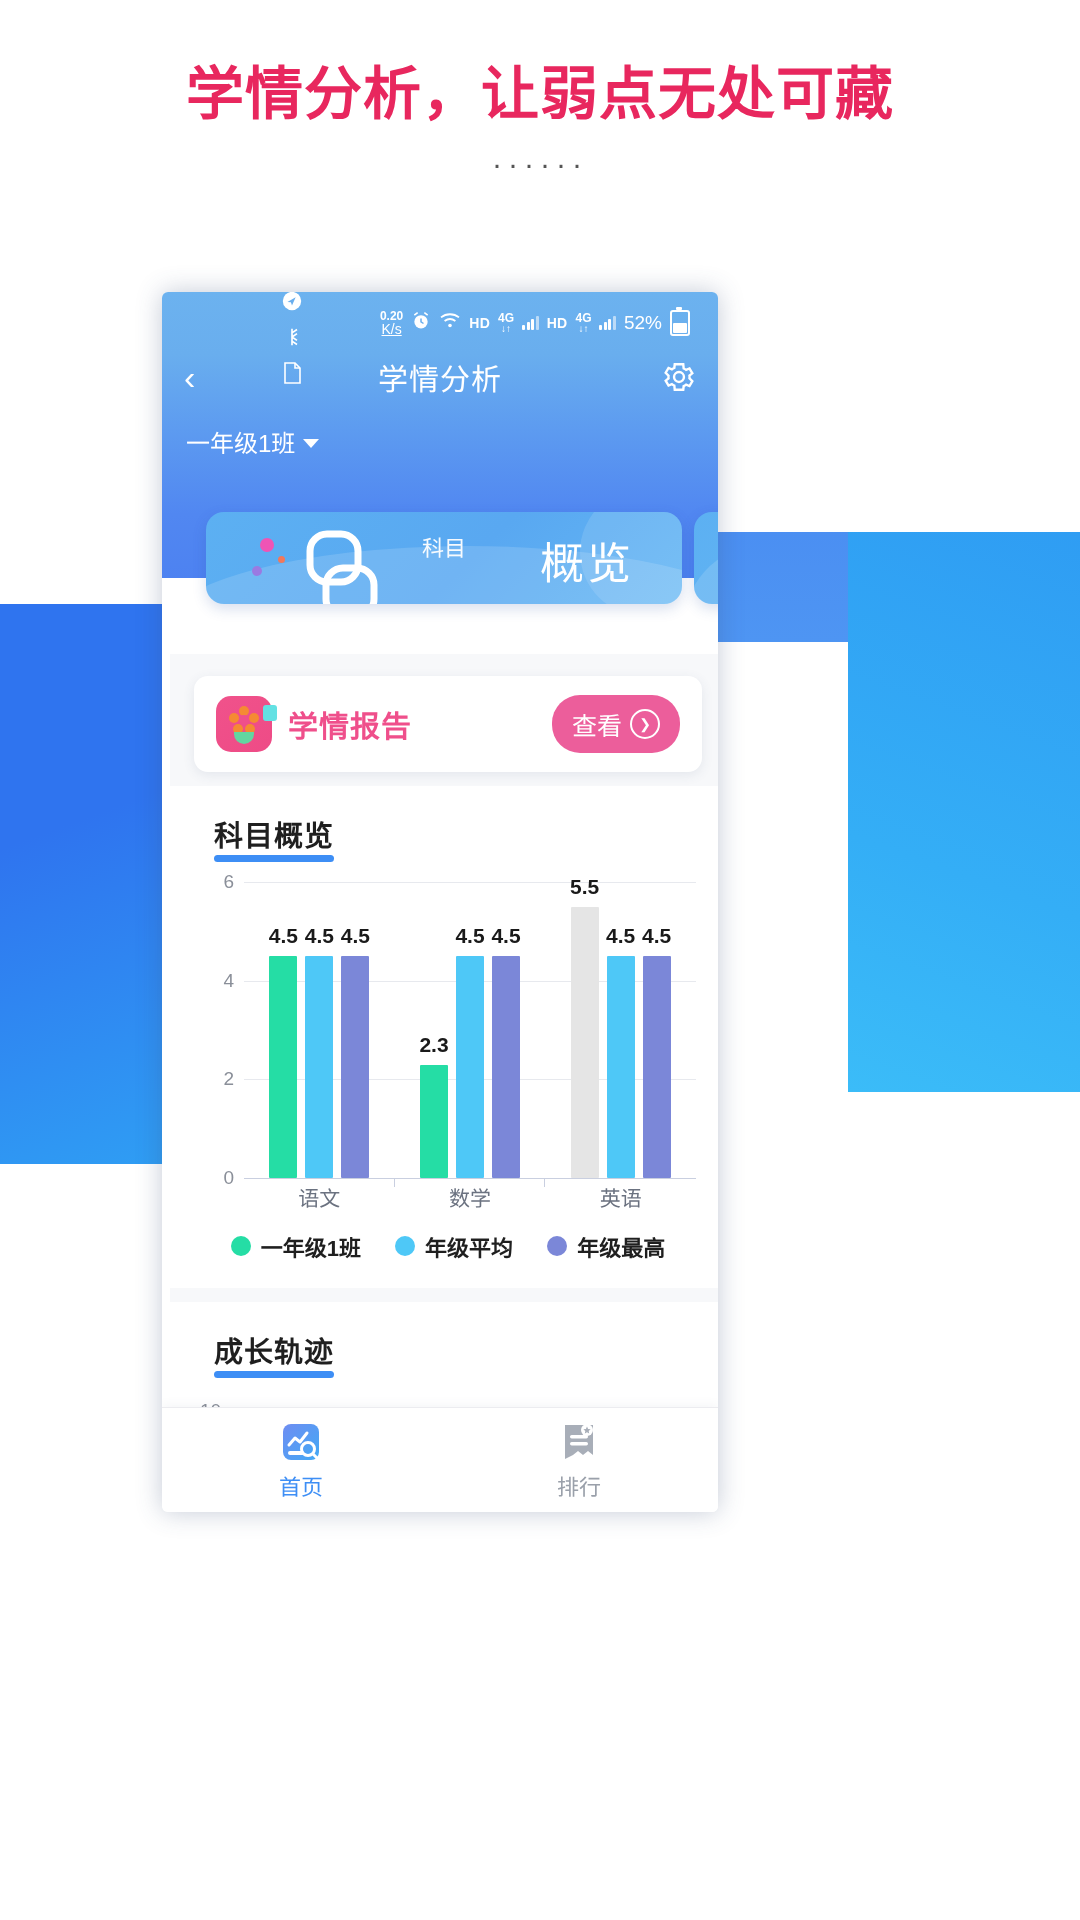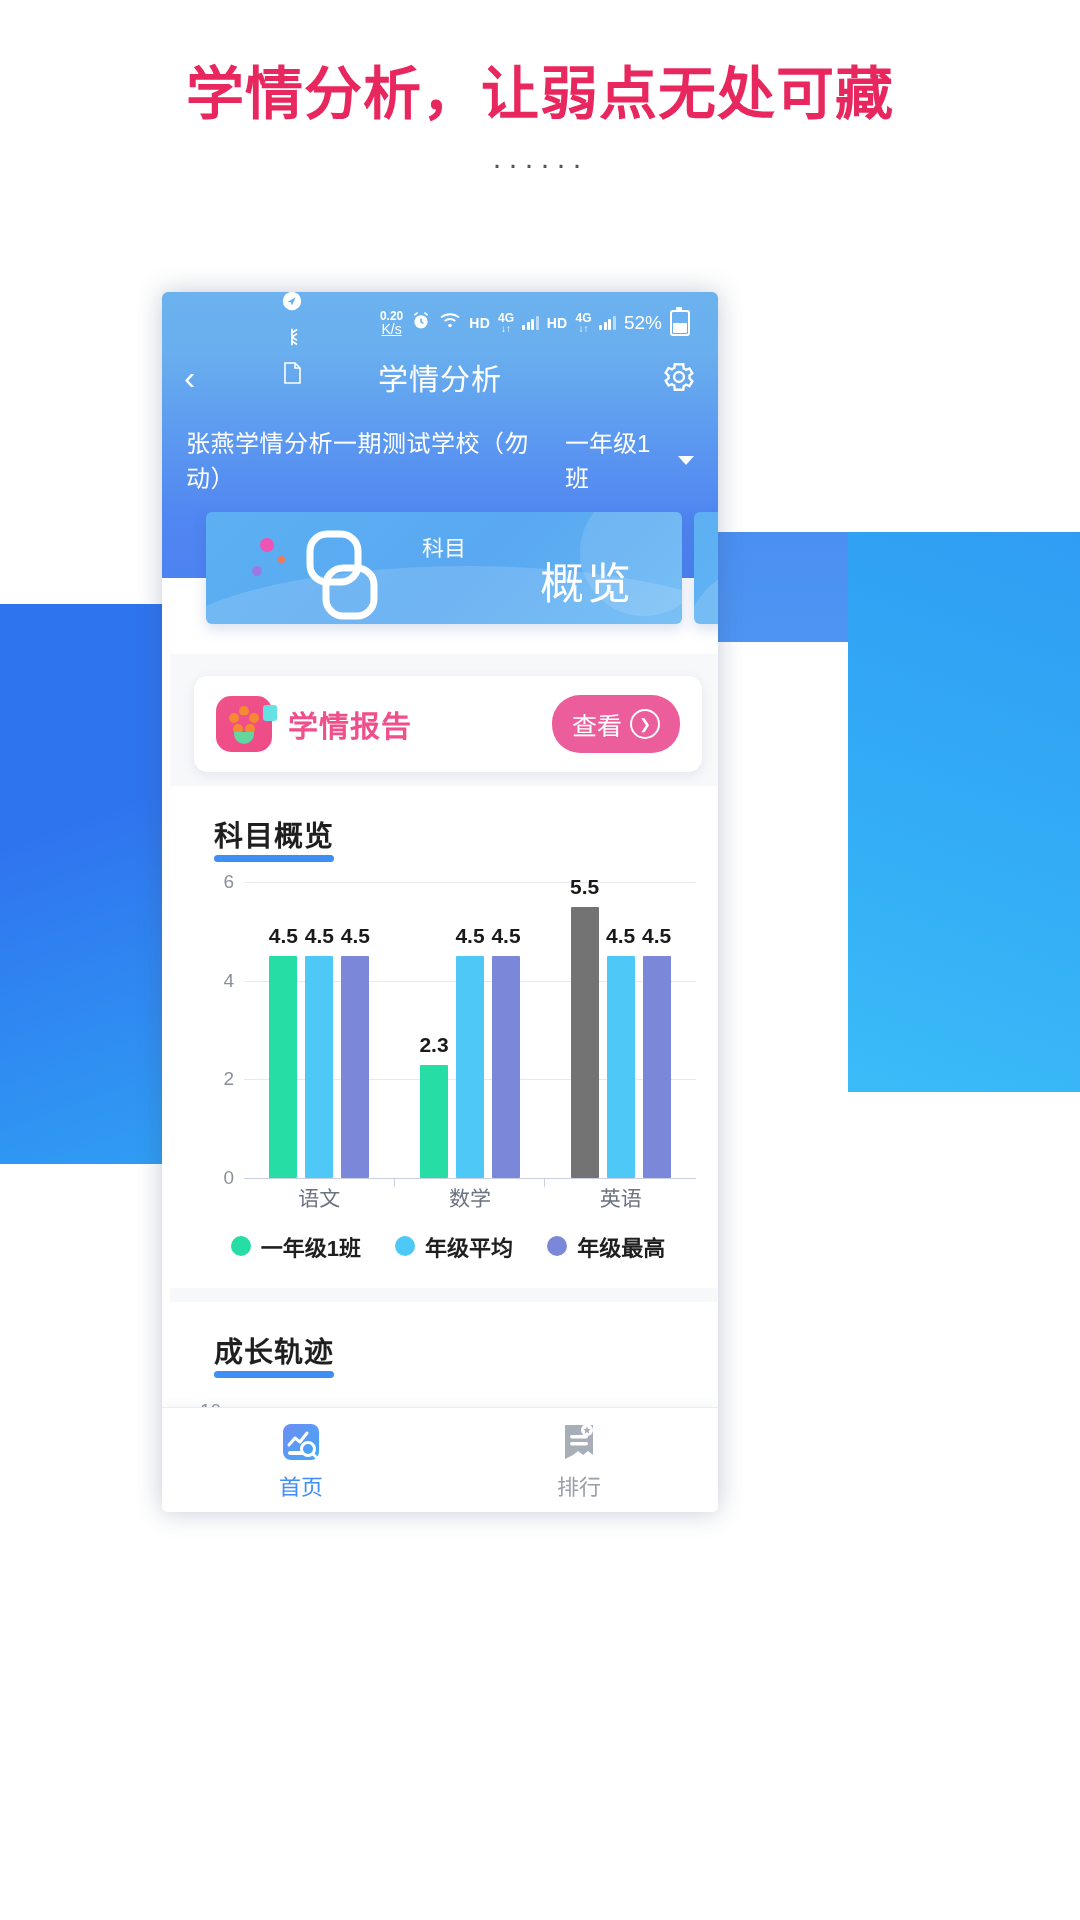--- a/index.html
+++ b/index.html
@@ -115,21 +115,21 @@
   
   .tabstrip{
     position:absolute;top:222px;left:0;width:100%;height:140px;
     background:linear-gradient(180deg,#5187f1 0%,#4d82f1 46%,#ffffff 46%,#ffffff 100%);
   }
   .tabs{
     position:absolute;top:-2px;left:0;width:100%;height:134px;
     display:flex;gap:12px;padding-left:44px;box-sizing:border-box;
   }
   .tab{
-    position:relative;flex:0 0 476px;height:112px;border-radius:6px;overflow:hidden;
+    position:relative;flex:0 0 476px;height:92px;border-radius:18px;overflow:hidden;
     background:linear-gradient(135deg,#5cb0f2 0%,#59a8f1 55%,#63b6f4 100%);
     box-shadow:0 5px 14px rgba(40,80,160,.18);
     text-decoration:underline;
   }
   .tab.next{flex:0 0 120px;background:linear-gradient(135deg,#5cb0f2 0%,#62b4f3 100%);}
   .tab-wave{
     position:absolute;left:-10%;bottom:-28px;width:130%;height:86px;
     background:rgba(255,255,255,.14);border-radius:50% 50% 0 0 / 100% 100% 0 0;
   }
   .tab-blob{
@@ -333,21 +333,20 @@
       <div class="nav-back">‹</div>
       <div class="nav-title">学情分析</div>
       <div class="nav-gear">
         <svg width="34" height="34" viewBox="0 0 24 24">
           <path fill="none" stroke="#fff" stroke-width="1.7" d="M12 8.5a3.5 3.5 0 100 7 3.5 3.5 0 000-7zM19.4 13a7.4 7.4 0 000-2l2-1.6-2-3.4-2.4 1a7.5 7.5 0 00-1.7-1L15 3H9l-.3 2.6a7.5 7.5 0 00-1.7 1l-2.4-1-2 3.4L4.6 11a7.4 7.4 0 000 2l-2 1.6 2 3.4 2.4-1a7.5 7.5 0 001.7 1L9 21h6l.3-2.6a7.5 7.5 0 001.7-1l2.4 1 2-3.4z"></path>
         </svg>
       </div>
     </div>
 
     <div class="schoolrow">
-      <div class="school-name">张燕学情分析一期测试学校（勿动）</div>
       <div class="class-pick">
         <span>一年级1班</span>
         <span class="caret"></span>
       </div>
     </div>
   </div>
 
   <div class="tabstrip">
     <div class="tabs">
       <div class="tab">
@@ -432,21 +431,21 @@
                 <span>2.3</span>
               </div>
               <div class="bar" style="height: 75%; background: rgb(78, 200, 247);">
                 <span>4.5</span>
               </div>
               <div class="bar" style="height: 75%; background: rgb(123, 135, 216);">
                 <span>4.5</span>
               </div>
             </div>
             <div class="grp">
-              <div class="bar" style="height: 91.6667%; background: #737373;">
+              <div class="bar" style="height: 91.6667%; background: #e5e5e5;">
                 <span>5.5</span>
               </div>
               <div class="bar" style="height: 75%; background: rgb(78, 200, 247);">
                 <span>4.5</span>
               </div>
               <div class="bar" style="height: 75%; background: rgb(123, 135, 216);">
                 <span>4.5</span>
               </div>
             </div>
           </div>

